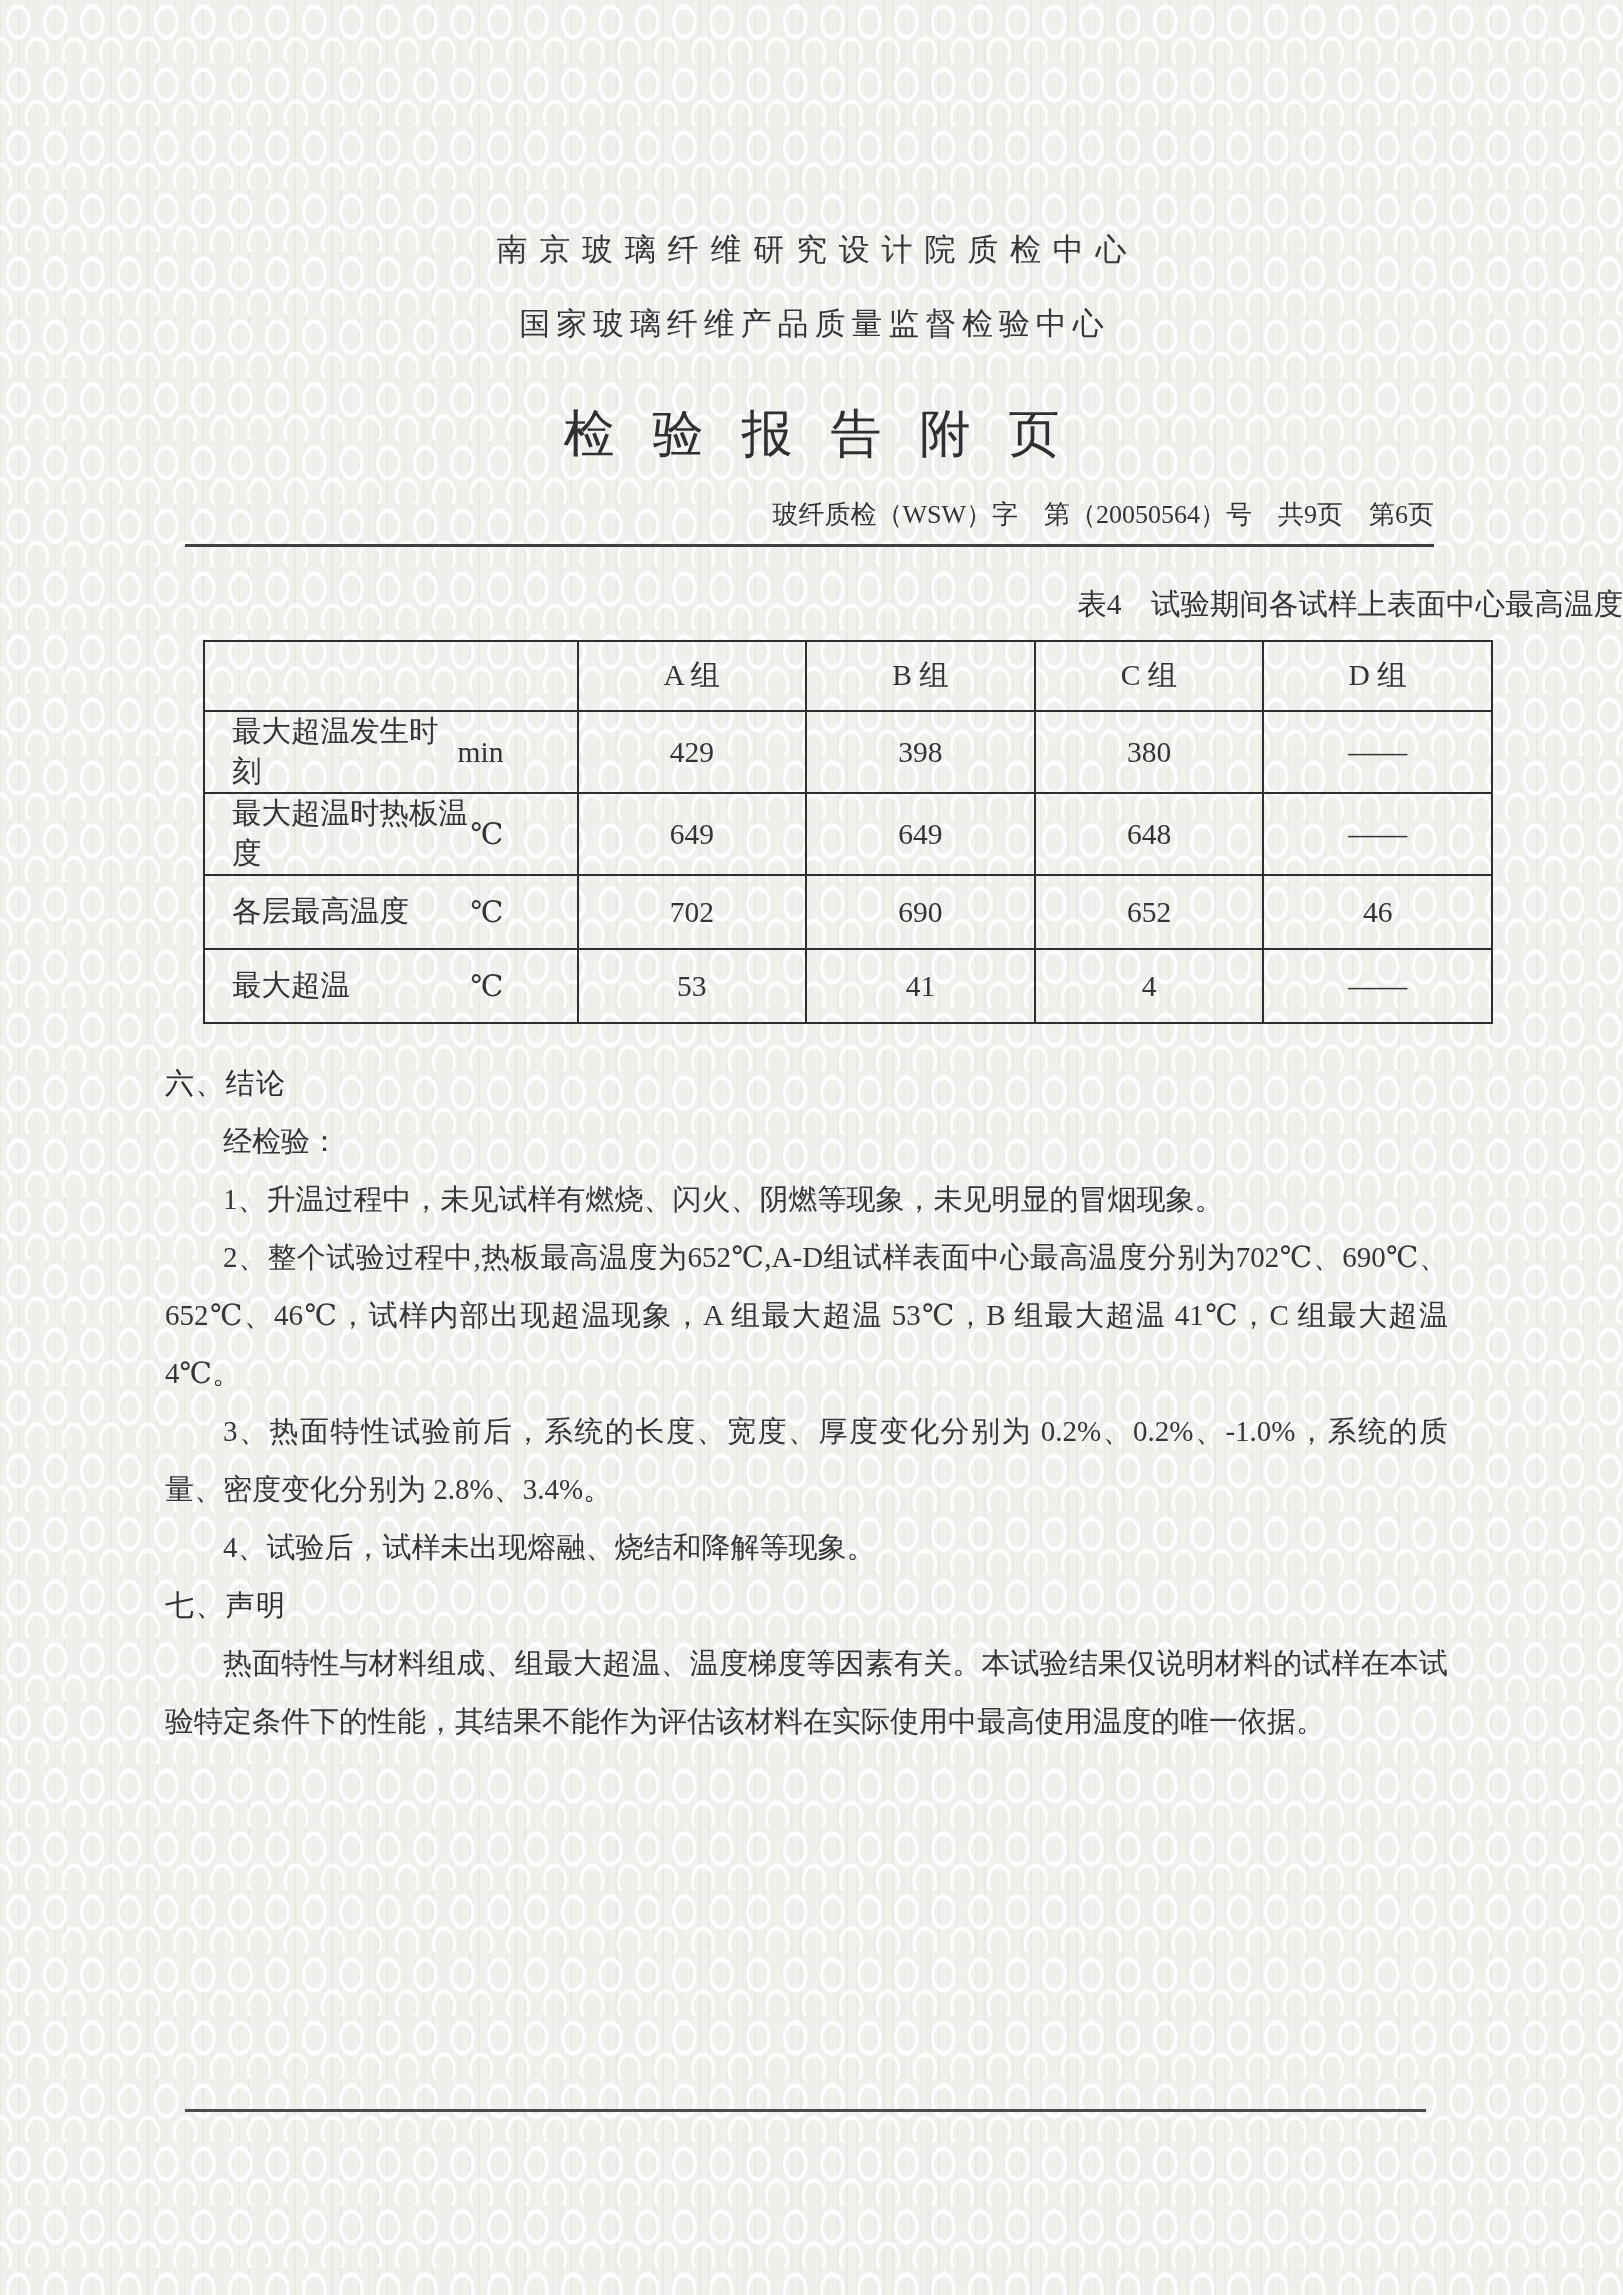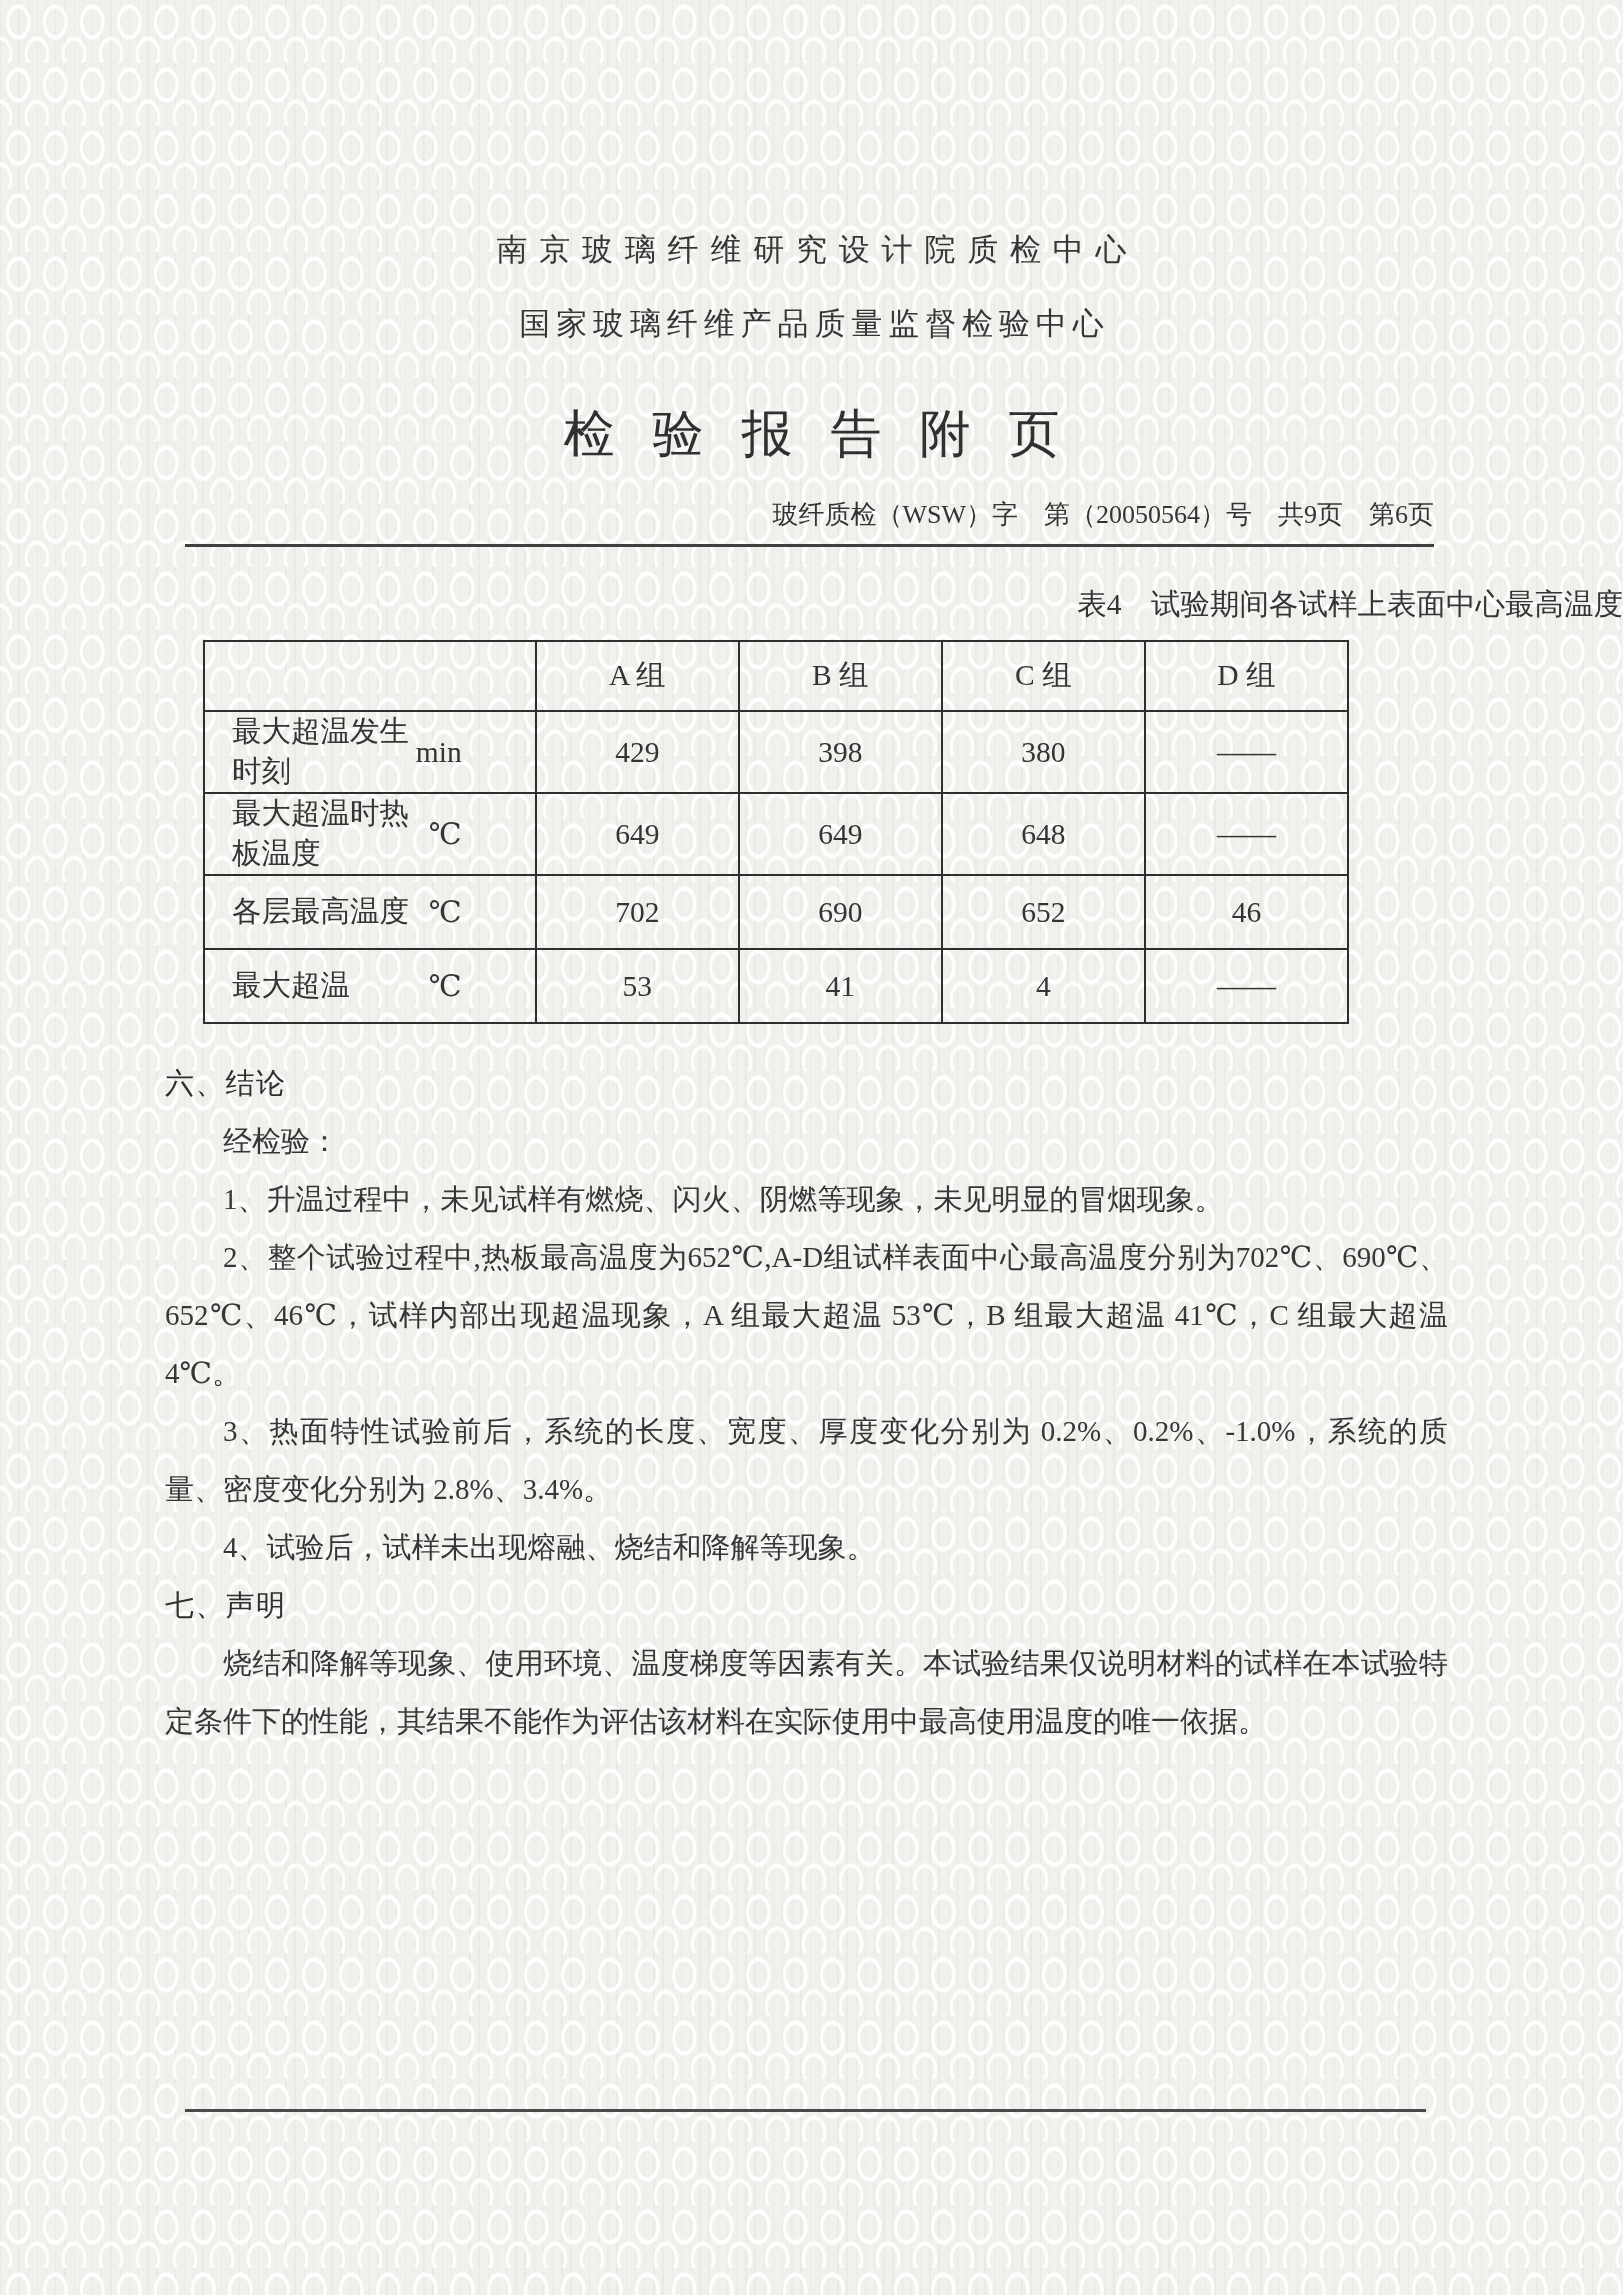--- a/index.html
+++ b/index.html
@@ -46,21 +46,21 @@
   }
   
   .table-title{
     margin-top:39px;
     text-align:right;
     font-size:29.5px;line-height:37px;
     color:#343434;
   }
   table.data{
     margin:17px auto 0 203px;
-    width:1146px;
+    width:1290px;
     border-collapse:collapse;
     table-layout:fixed;
     font-size:29.5px;color:#343434;
     background:transparent;
   }
   table.data td,table.data th{
     border:2px solid #2e2e2e;
     font-weight:normal;
     text-align:center;
     vertical-align:middle;
@@ -178,19 +178,19 @@
   </table>
 
   <div class="text-block">
     <h3 class="sec-heading">六、结论</h3>
     <p class="indent">经检验：</p>
     <p class="indent">1、升温过程中，未见试样有燃烧、闪火、阴燃等现象，未见明显的冒烟现象。</p>
     <p class="indent">2、整个试验过程中,热板最高温度为652℃,A-D组试样表面中心最高温度分别为702℃、690℃、652℃、46℃，试样内部出现超温现象，A 组最大超温 53℃，B 组最大超温 41℃，C 组最大超温 4℃。</p>
     <p class="indent">3、热面特性试验前后，系统的长度、宽度、厚度变化分别为 0.2%、0.2%、-1.0%，系统的质量、密度变化分别为 2.8%、3.4%。</p>
     <p class="indent">4、试验后，试样未出现熔融、烧结和降解等现象。</p>
     <h3 class="sec-heading">七、声明</h3>
-    <p class="indent">烧结和降解等现象、使用环境、温度梯度等因素有关。本试验结果仅说明材料的试样在本试验特定条件下的性能，其结果不能作为评估该材料在实际使用中最高使用温度的唯一依据。</p>
+    <p class="indent">热面特性与材料组成、组最大超温、温度梯度等因素有关。本试验结果仅说明材料的试样在本试验特定条件下的性能，其结果不能作为评估该材料在实际使用中最高使用温度的唯一依据。</p>
   </div>
 
   <hr class="bottom-rule">
 
 </div>
 
 
 </body></html>

